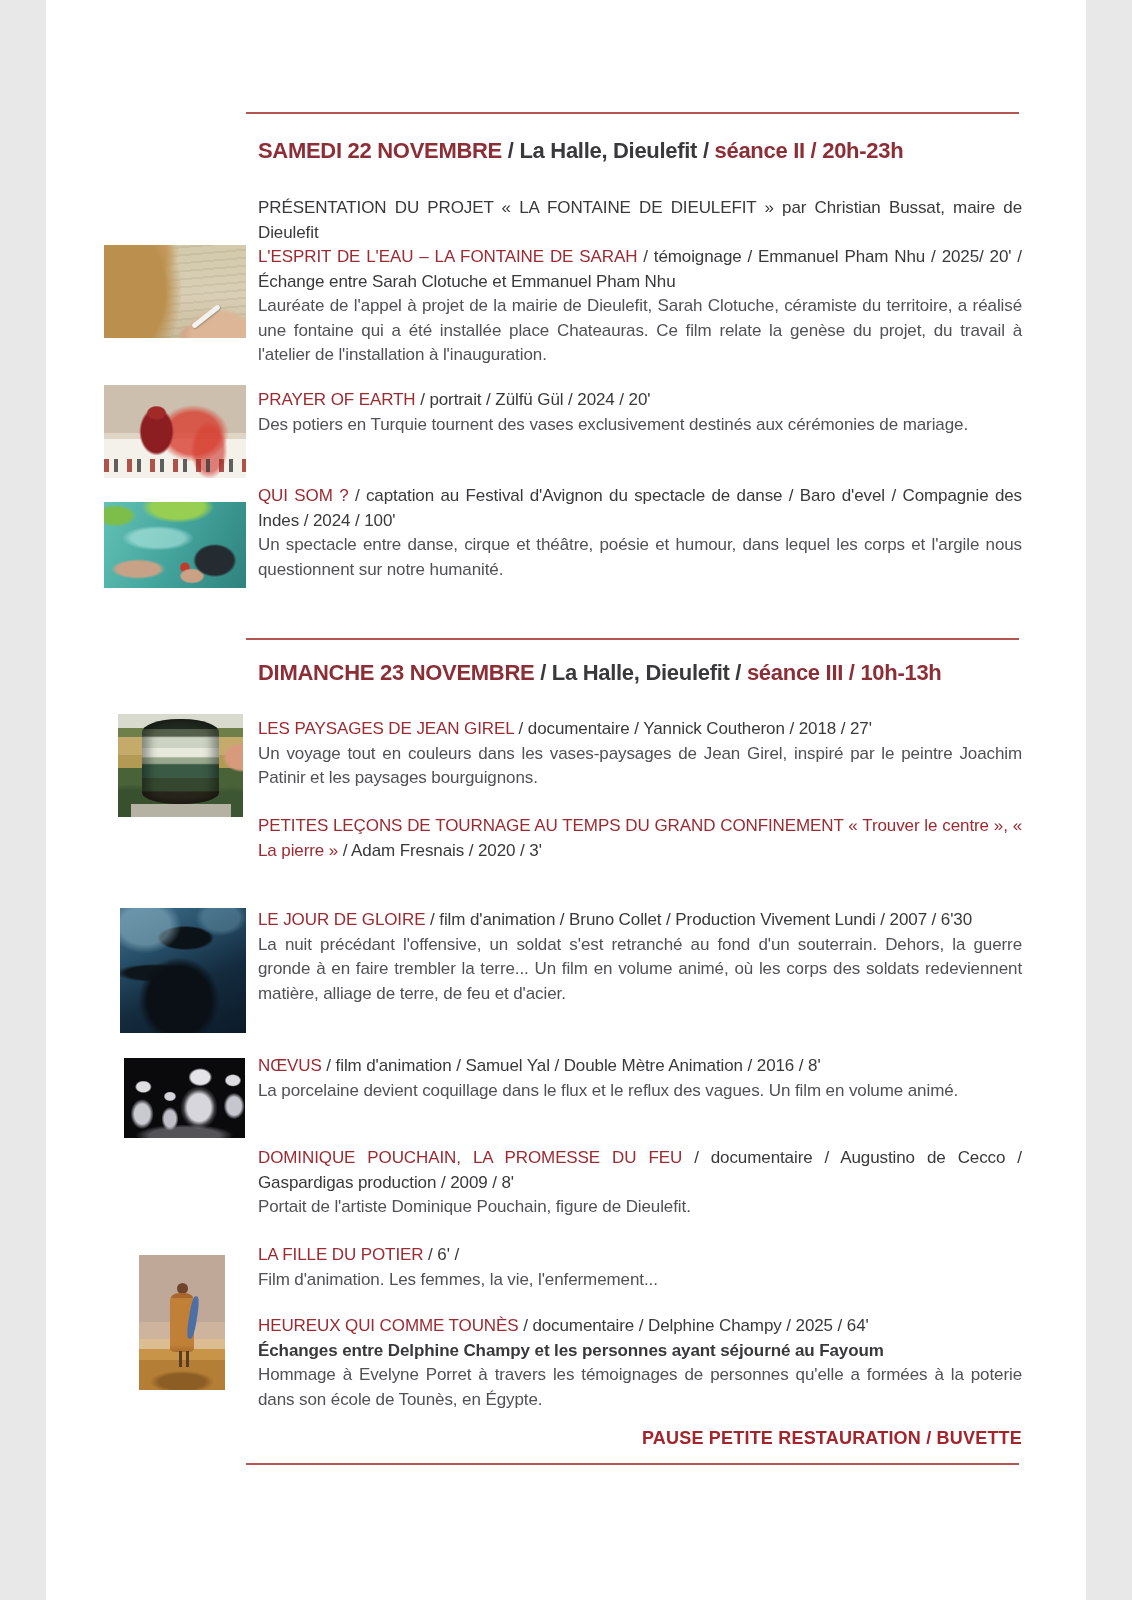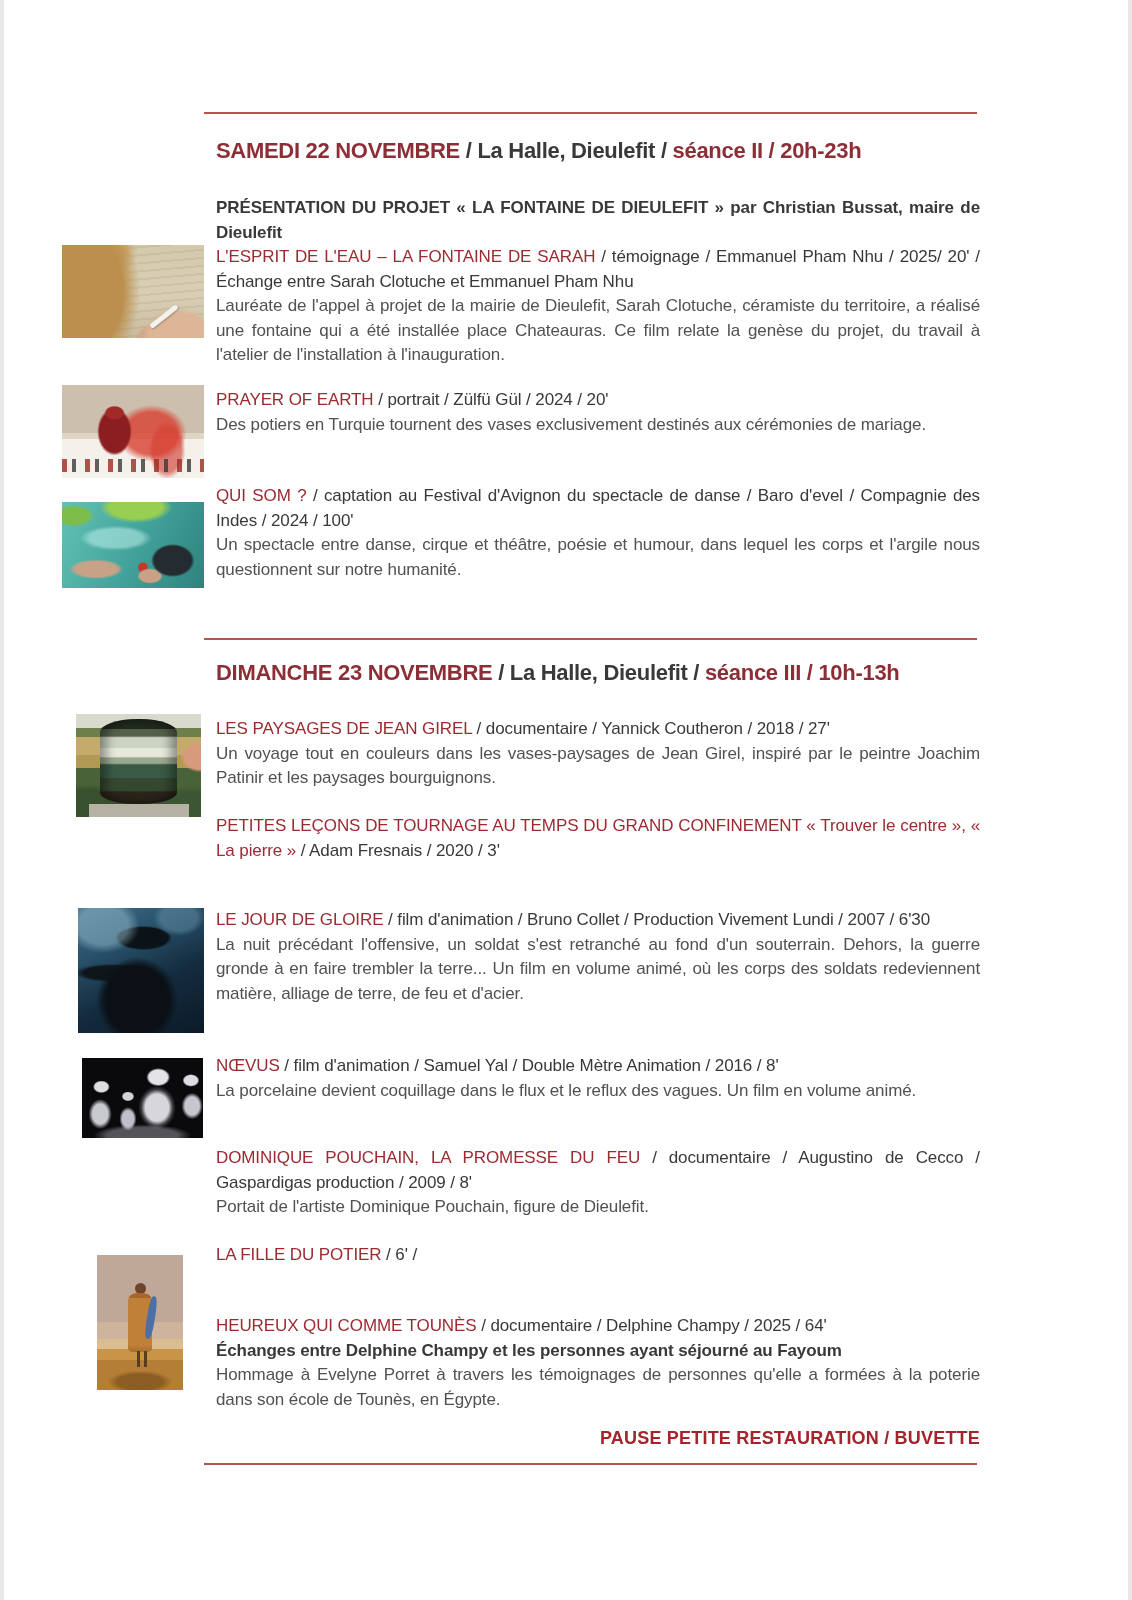--- a/index.html
+++ b/index.html
@@ -6,32 +6,32 @@
     --rule:#b3574e;
     --day-red:#8d2e36;
     --title-red:#9c2a31;
     --pause-red:#a3242b;
     --dark:#39393b;
     --body:#505155;
   }
   *{margin:0;padding:0;box-sizing:border-box;}
   body{background:#e8e8e8;font-family:"Liberation Sans",sans-serif;}
   .page{
-    position:relative;width:1124px;height:1600px;background:#ffffff;
+    position:relative;width:1040px;height:1600px;background:#ffffff;
     margin:0 auto;overflow:hidden;letter-spacing:-0.1px;
   }
   .rule{position:absolute;left:200px;width:773px;height:2px;background:var(--rule);}
   .sec-header{position:absolute;left:212px;width:790px;font-size:22px;font-weight:bold;
     letter-spacing:-0.3px;white-space:nowrap;}
   .sec-header .day{color:var(--day-red);}
   .sec-header .venue{color:var(--dark);}
   .sec-header .seance{color:var(--day-red);}
   .entry{position:absolute;left:212px;width:764px;font-size:17px;line-height:24.5px;}
   .entry p{text-align:justify;}
-  .lead{font-weight:bold;color:var(--dark);}
+  .lead{font-weight:normal;color:var(--dark);}
   .titleline{font-weight:normal;color:var(--dark);}
   .ftitle{color:var(--title-red);}
   .fmeta{color:var(--dark);}
   .note{font-weight:bold;color:var(--dark);}
   .desc{color:var(--body);font-weight:normal;}
   .pause{position:absolute;left:212px;width:764px;text-align:right;font-size:18px;
     font-weight:bold;color:var(--pause-red);letter-spacing:0.2px;}
   .thumb{position:absolute;overflow:hidden;}
   .thumb>div{position:absolute;}
 
@@ -169,20 +169,21 @@
     <p class="desc">La porcelaine devient coquillage dans le flux et le reflux des vagues. Un film en volume animé.</p>
   </div>
 
   <div class="entry" style="top:1146px">
     <p class="titleline"><span class="ftitle">DOMINIQUE POUCHAIN, LA PROMESSE DU FEU</span><span class="fmeta"> / documentaire / Augustino de Cecco / Gaspardigas production / 2009 / 8'</span></p>
     <p class="desc">Portait de l'artiste Dominique Pouchain, figure de Dieulefit.</p>
   </div>
 
   <div class="entry" style="top:1243px">
     <p class="titleline"><span class="ftitle">LA FILLE DU POTIER</span><span class="fmeta"> / 6' /</span></p>
+    <p class="desc">Film d'animation. Les femmes, la vie, l'enfermement...</p>
   </div>
 
   <div class="entry" style="top:1314px">
     <p class="titleline"><span class="ftitle">HEUREUX QUI COMME TOUNÈS</span><span class="fmeta"> / documentaire / Delphine Champy / 2025 / 64'</span></p>
     <p class="note">Échanges entre Delphine Champy et les personnes ayant séjourné au Fayoum</p>
     <p class="desc">Hommage à Evelyne Porret à travers les témoignages de personnes qu'elle a formées à la poterie dans son école de Tounès, en Égypte.</p>
   </div>
 
   <div class="pause" style="top:1428px">PAUSE PETITE RESTAURATION / BUVETTE</div>
 

